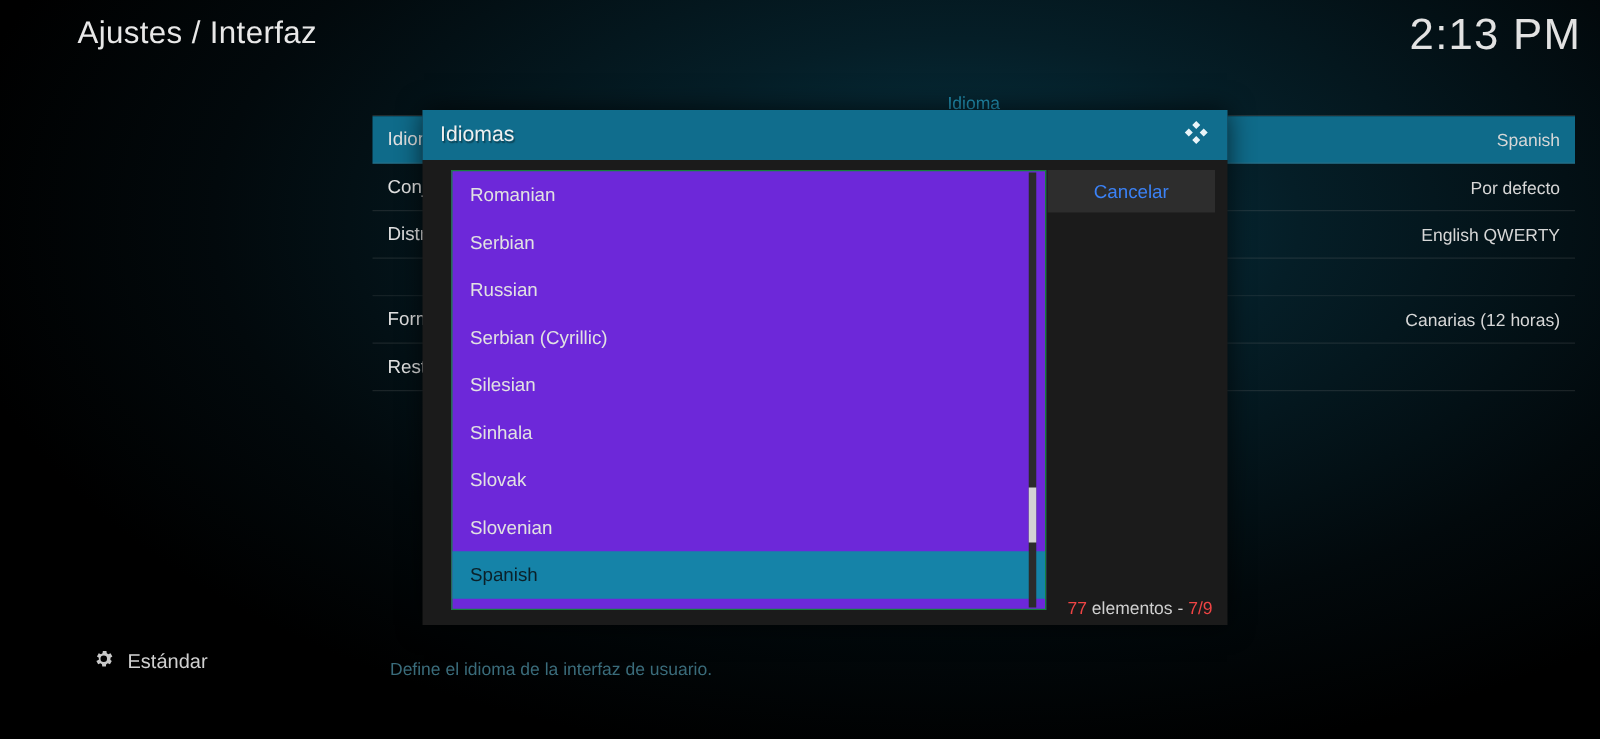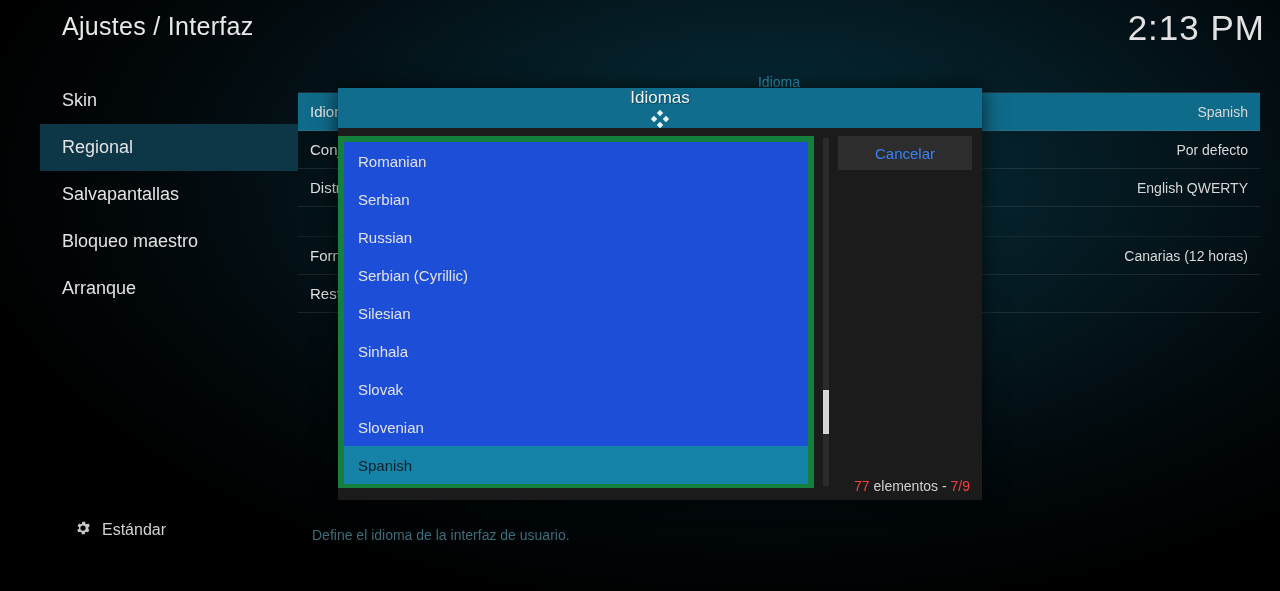--- a/index.html
+++ b/index.html
@@ -47,27 +47,26 @@
 
   
   .modal {
     position: absolute; left: 338px; top: 88px; width: 644px; height: 412px;
     background: #1b1b1b; box-shadow: 0 0 20px rgba(0,0,0,.7);
   }
   .modal-header {
     height: 40px; background: #106d8d; display: flex; align-items: center; justify-content: space-between;
     padding: 0 14px; color: #f0f0f0; font-size: 17px; font-weight: 500;
     text-shadow: 1px 1px 1px rgba(0,0,0,.4);
-    flex-direction: column;
   }
   .logo-icon svg { width: 22px; height: 22px; fill: #e8f4f8; }
   .modal-body { position: relative; height: 330px; padding: 8px; }
   .lang-list {
-    position: absolute; left: 0; top: 8px; width: 476px; height: 352px;
-    background: #1d4ed8; border: 6px solid #15803d;
+    position: absolute; left: 23px; top: 8px; width: 476px; height: 352px;
+    background: #6d28d9; border: 1px solid #15803d;
   }
   .lang-item {
     height: 38px; display: flex; align-items: center; padding-left: 14px;
     color: #e2e2e2; font-size: 15px;
   }
   .lang-item:last-child { background: #1583a8; color: #0b2028; font-weight: 500; }
   .scrollbar-track {
     position: absolute; left: 485px; top: 10px; width: 6px; height: 348px; background: #2b2b2b;
   }
   .scrollbar-thumb {
@@ -83,27 +82,20 @@
   }
   .modal-footer .acc { color: #ef4444; }
 </style>
 </head>
 <body>
 
 <div class="app">
   <div class="breadcrumb">Ajustes / Interfaz</div>
   <div class="clock">2:13 PM</div>
 
-  <div class="sidebar">
-    <div class="sidebar-item">Skin</div>
-    <div class="sidebar-item selected">Regional</div>
-    <div class="sidebar-item">Salvapantallas</div>
-    <div class="sidebar-item">Bloqueo maestro</div>
-    <div class="sidebar-item">Arranque</div>
-  </div>
 
   <div class="main">
     <div class="section-title">Idioma</div>
 
     <div class="setting-row highlight">
       <span class="label">Idioma</span>
       <span class="value">Spanish</span>
     </div>
     <div class="setting-row">
       <span class="label">Conjunto de caracteres</span>

